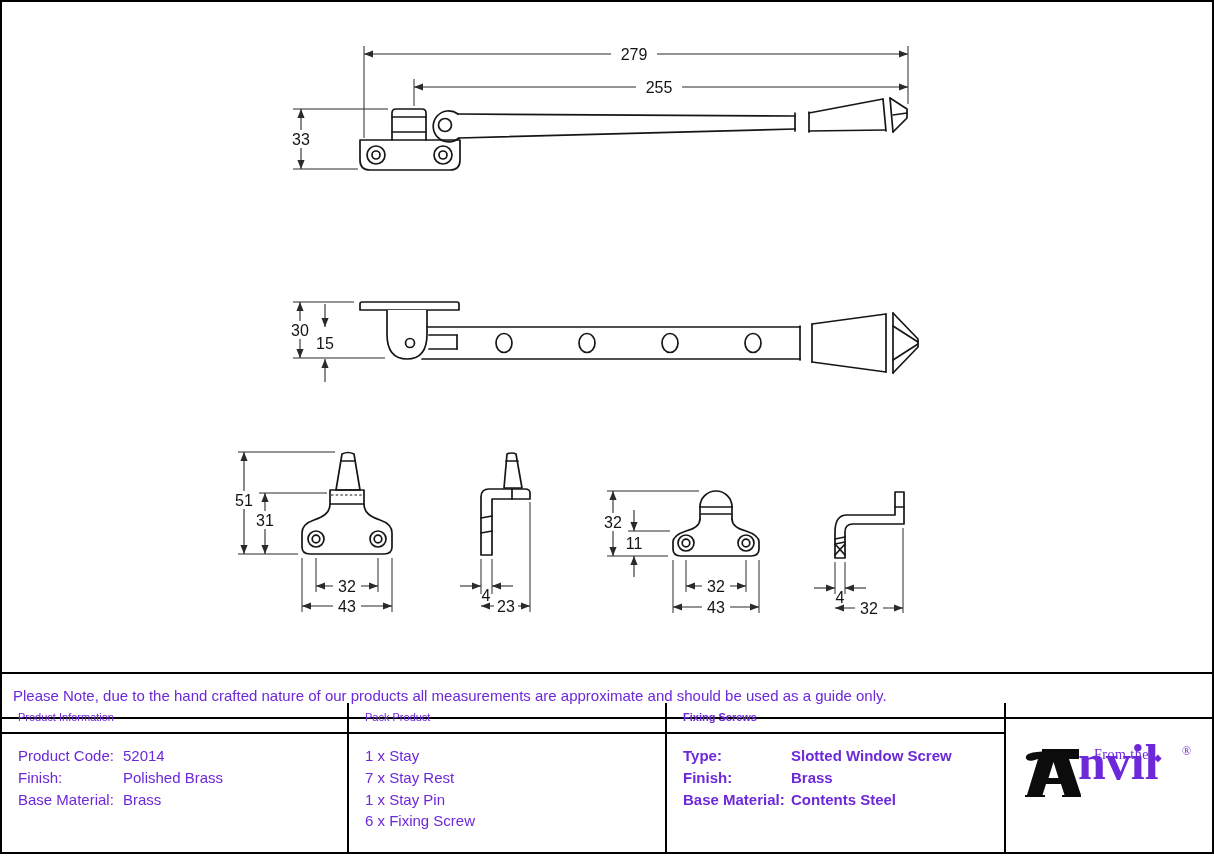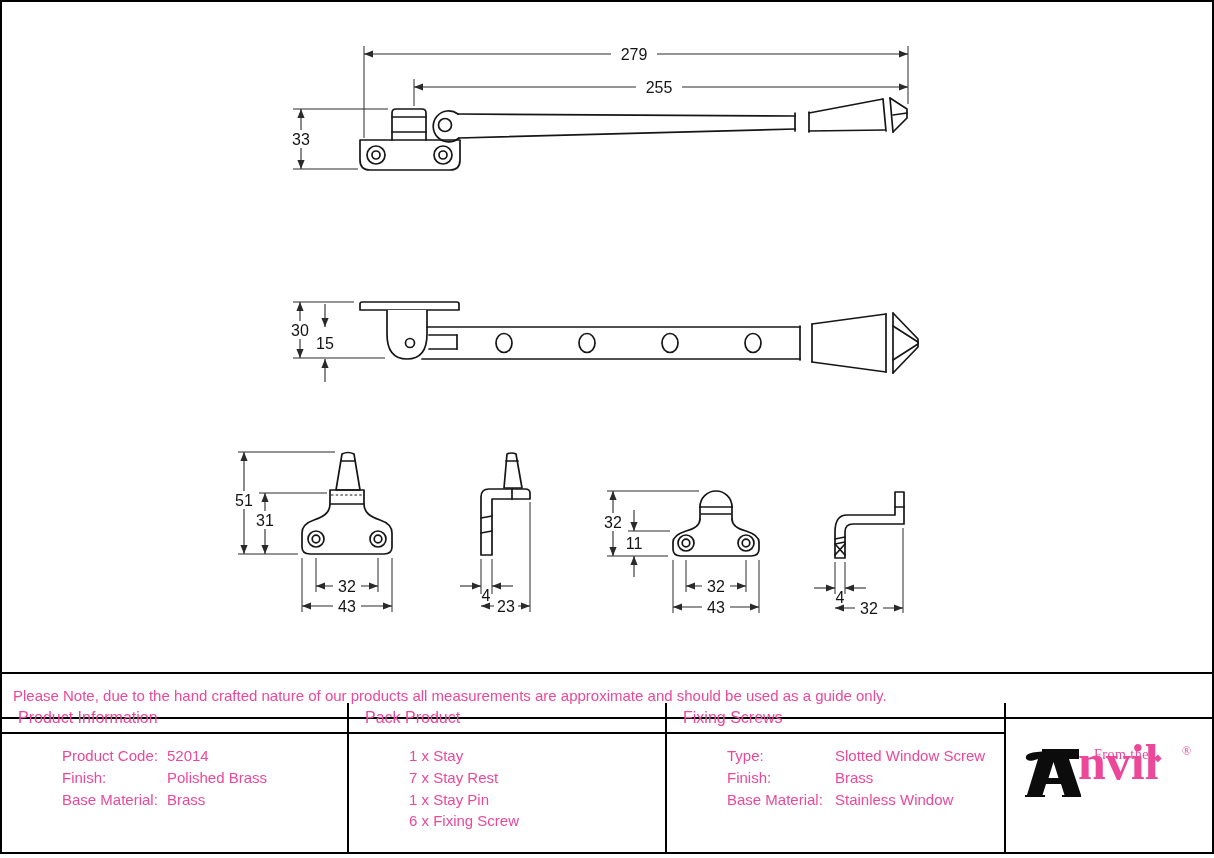--- a/index.html
+++ b/index.html
@@ -1,36 +1,36 @@
 <!DOCTYPE html>
 <html><head>
 <meta charset="utf-8">
 <style>
   html,body{margin:0;padding:0;background:#fff;}
   .sheet{position:relative;width:1214px;height:858px;background:#fff;
-         font-family:"Liberation Sans",sans-serif;color:#ec4899;overflow:hidden;}
+         font-family:"Liberation Sans",sans-serif;color:#6d28d9;overflow:hidden;}
   .frame{position:absolute;left:0;top:0;width:1214px;height:854px;
          border:2px solid #000;box-sizing:border-box;}
   .drawing-svg{position:absolute;left:0;top:0;}
 
   
   .note-band{position:absolute;left:0;right:0;top:670px;height:47px;box-sizing:border-box;
              border-top:2px solid #000;border-bottom:2px solid #000;
              display:flex;align-items:center;padding-left:11px;font-size:15px;}
 
   
   .info-table{position:absolute;left:0;right:0;top:701px;bottom:0;display:flex;}
   .col{box-sizing:border-box;}
   .col-product{width:345px;}
   .col-pack{width:318px;border-left:2px solid #000;}
-  .col-screws{width:339px;border-left:2px solid #000;}
+  .col-screws{width:339px;border-left:2px solid #000;font-weight:bold;}
   .col-logo{flex:1;border-left:2px solid #000;position:relative;}
   .hdr{height:31px;line-height:29px;padding-left:16px;border-bottom:2px solid #000;
-       box-sizing:border-box;font-size:16px;}
-  .cbody{padding:11px 0 0 16px;font-size:15px;line-height:21.8px;margin-left:44px;}
+       box-sizing:border-box;font-size:11px;}
+  .cbody{padding:11px 0 0 16px;font-size:15px;line-height:21.8px;}
   .kv{display:flex;}
   .kv .k{width:105px;flex:none;}
   .col-screws .kv .k{width:108px;}
 
   
   .logo{position:absolute;left:0;top:0;right:0;bottom:0;}
   .logo-a{position:absolute;left:19px;top:46px;}
   .logo-word{position:absolute;left:72px;top:32px;
              font-family:Liberation Serif, serif;font-weight:bold;font-size:50px;line-height:54px;}
   .logo-from{position:absolute;left:88px;top:44px;font-family:"Liberation Serif",serif;
@@ -280,21 +280,21 @@
           <div class="kv">
             <span class="k">Type:</span>
             <span class="v">Slotted Window Screw</span>
           </div>
           <div class="kv">
             <span class="k">Finish:</span>
             <span class="v">Brass</span>
           </div>
           <div class="kv">
             <span class="k">Base Material:</span>
-            <span class="v">Stainless Window</span>
+            <span class="v">Contents Steel</span>
           </div>
         </div>
       </div>
 
       <div class="col col-logo">
         <div class="logo">
           <svg class="logo-a" width="56" height="48" viewBox="0 0 56 48">
             <path fill="#0c0c0c" fill-rule="evenodd" d="M13,10 L8,11.5 C3,12.5 0,10.5 1,7.5 C2,5 6,3.5 12,3 L17,2.6 L17,0 L54,0 L54,10 L44,10 L56,46 L56,48 L37,48 L37,46 L39.5,46 L36,35 L21,35 L17.5,46 L20,46 L20,48 L0,48 L0,46 L2,46 L13,10 Z M28.5,13 L33.5,29 L23.5,29 Z"></path>
           </svg>
           <span class="logo-from">From the</span>

